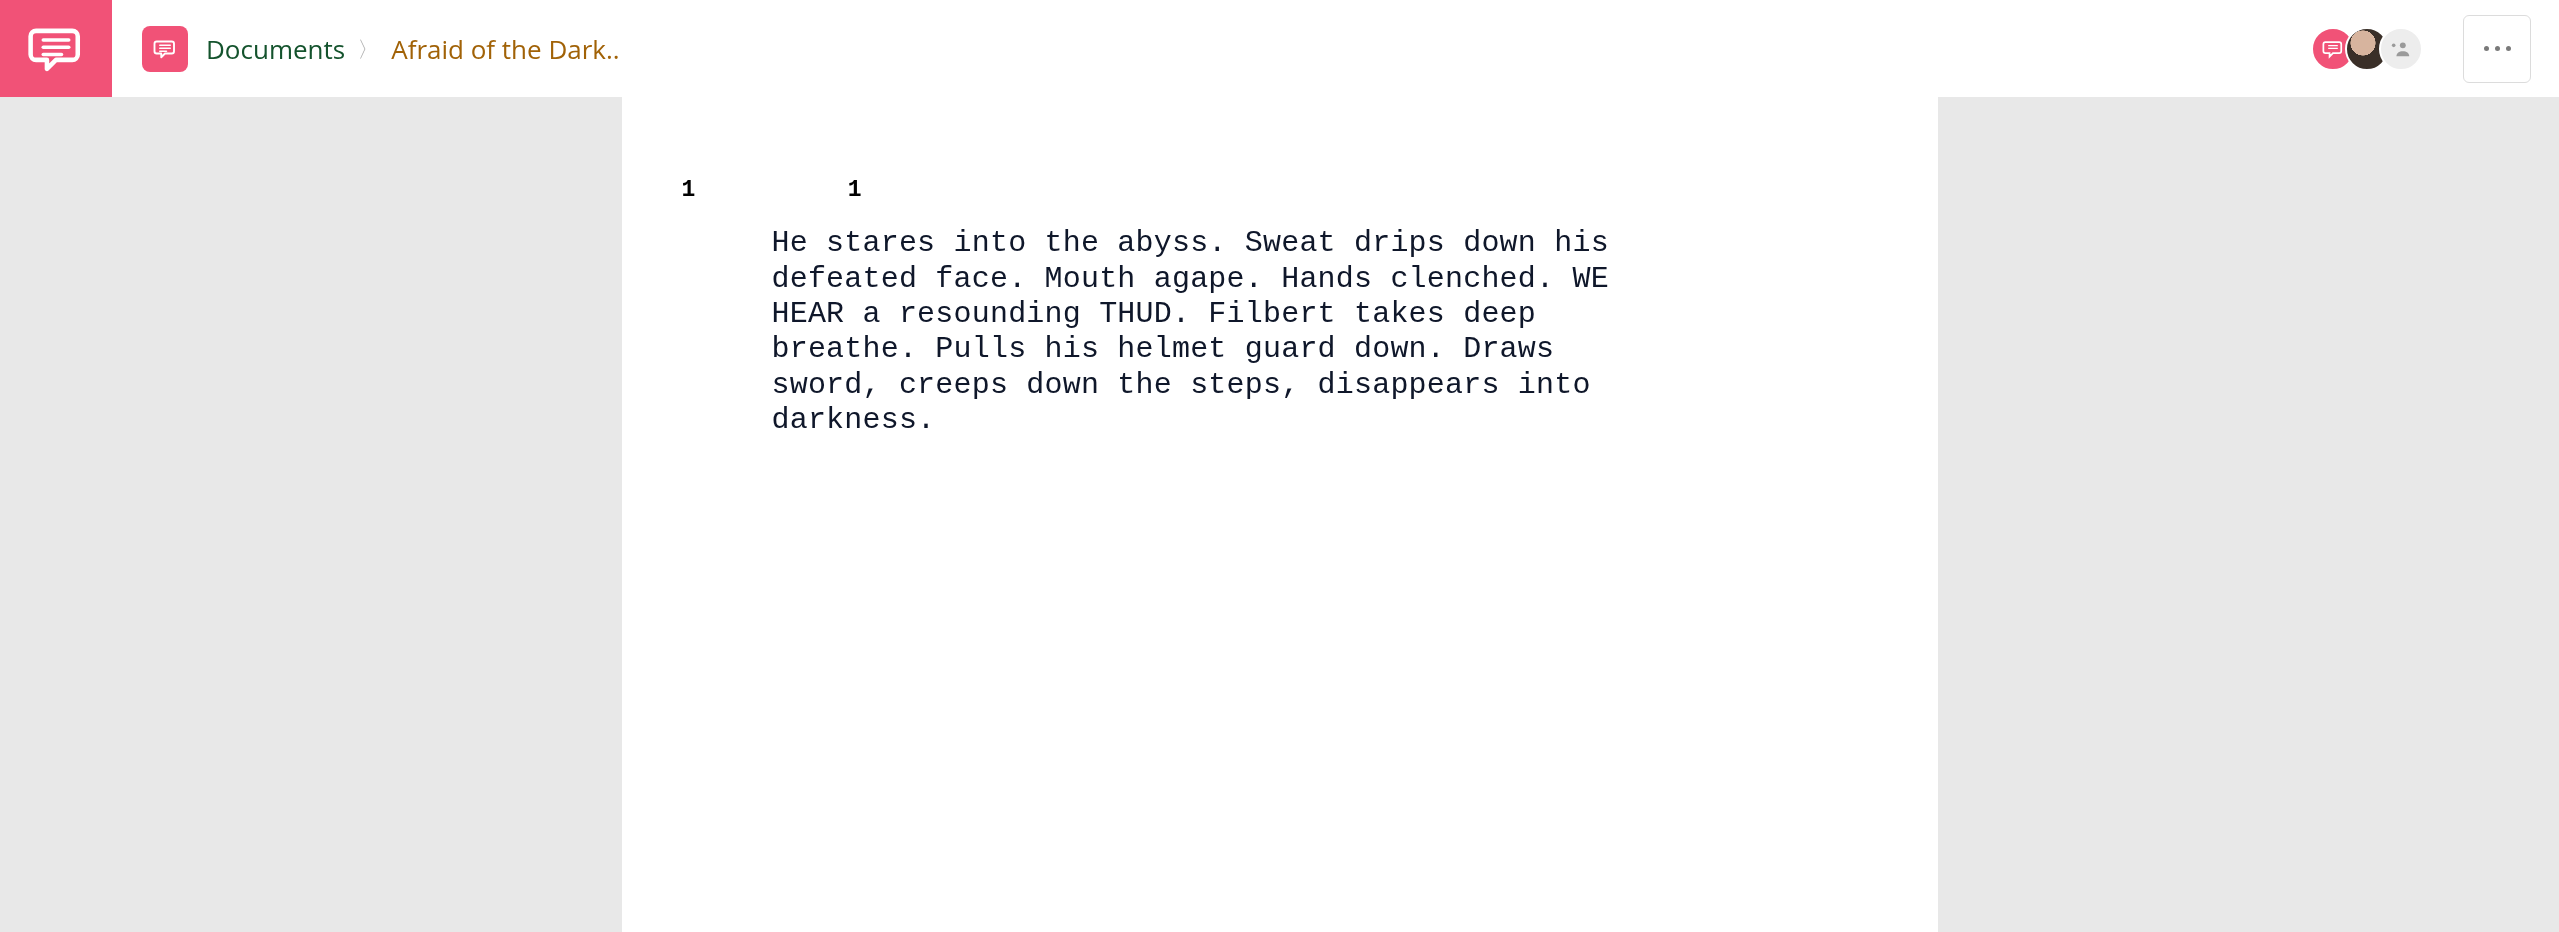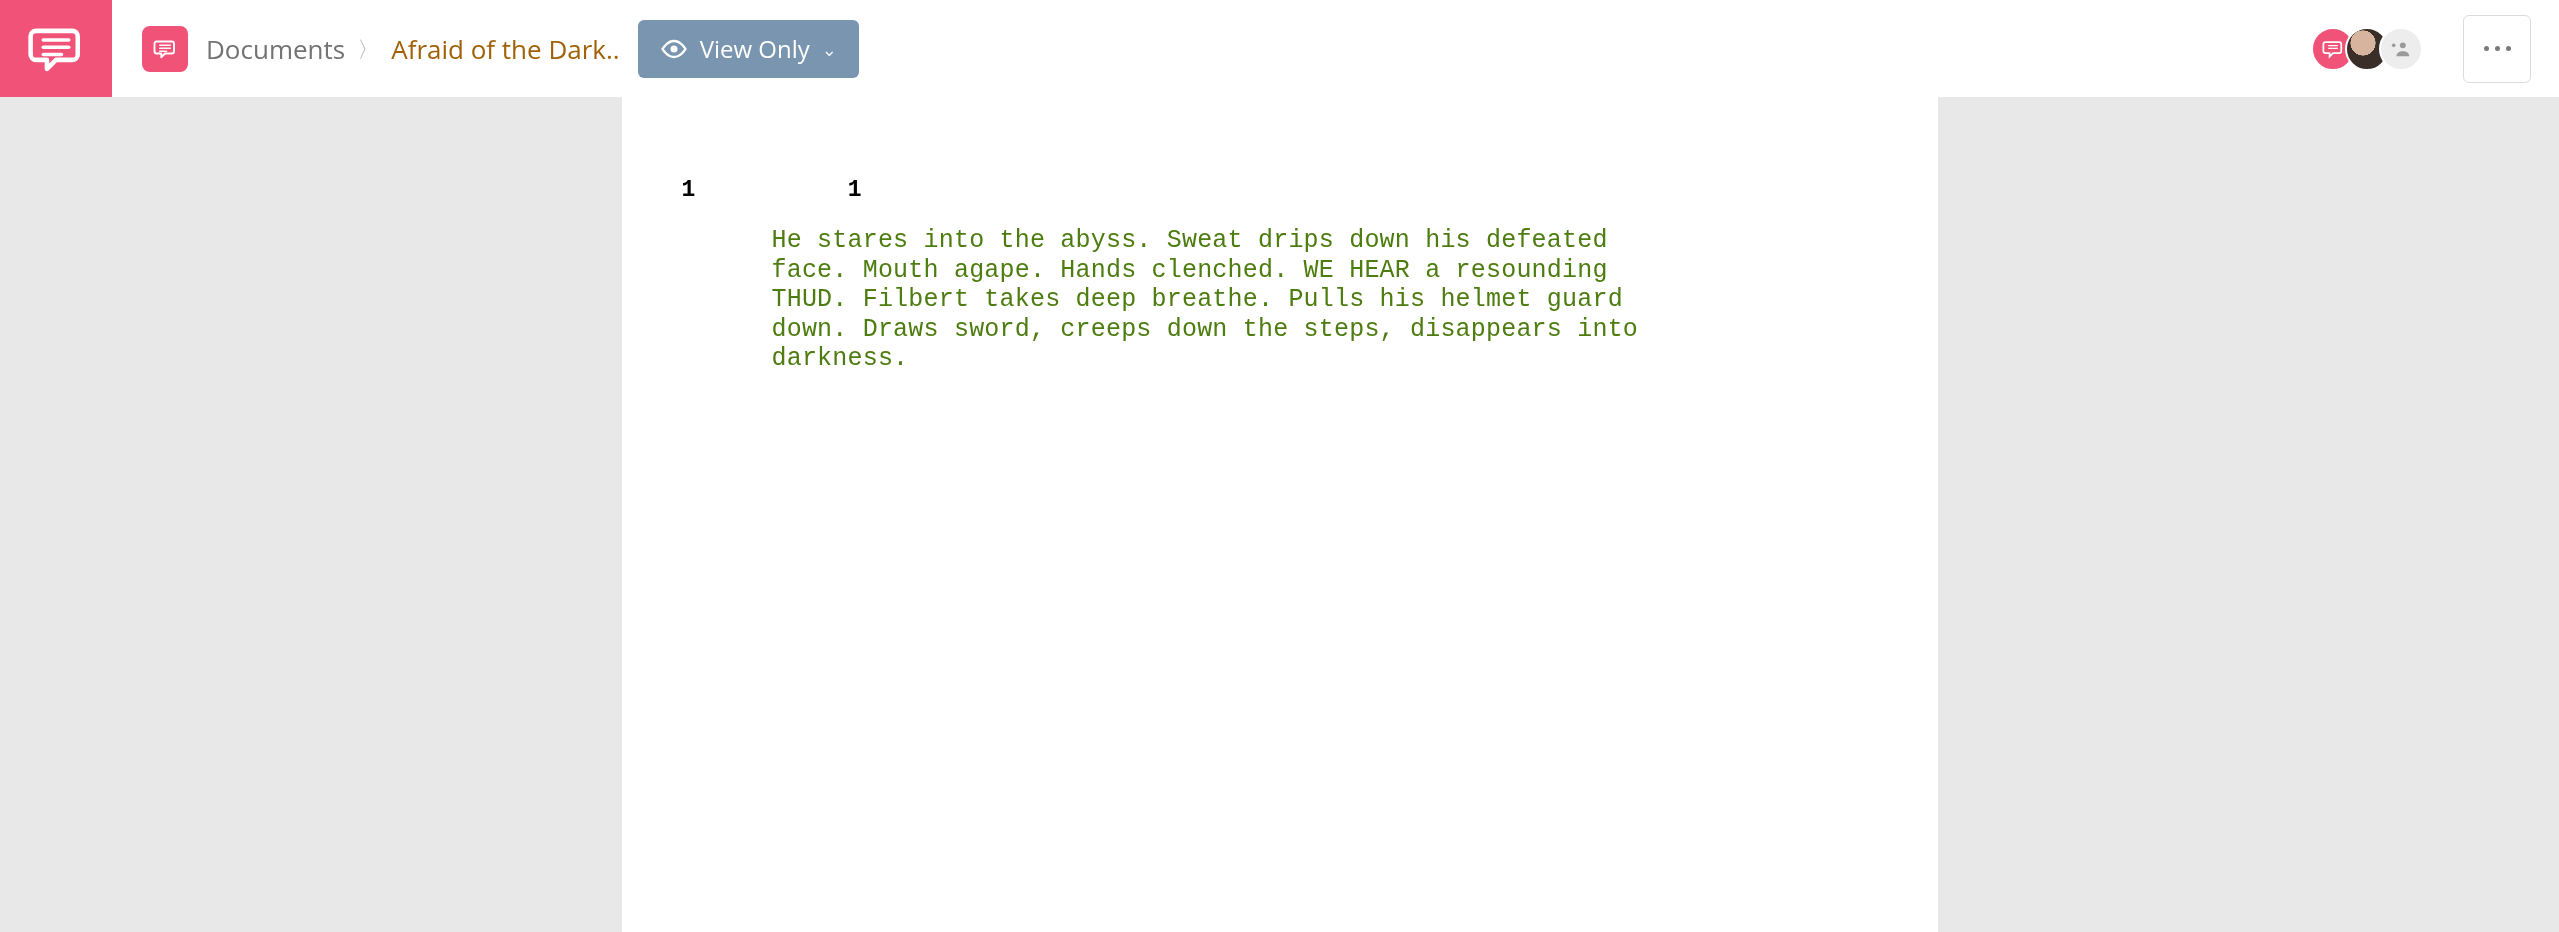--- a/index.html
+++ b/index.html
@@ -51,21 +51,21 @@
   }
   .doc-icon svg { width: 24px; height: 24px; }
 
   .breadcrumb {
     display: flex;
     align-items: center;
     margin-left: 18px;
     font-size: 26px;
     gap: 12px;
   }
-  .breadcrumb-link { color: #737373; cursor: pointer; }
+  .breadcrumb-link { color: #14532d; cursor: pointer; }
   .breadcrumb-sep { color: #b0b0b0; font-size: 22px; }
   .breadcrumb-title { color: #a16207; }
 
   .view-mode {
     display: inline-flex;
     align-items: center;
     gap: 12px;
     background: #7a95af;
     color: #ffffff;
     font-size: 24px;
@@ -146,23 +146,23 @@
     font-weight: bold;
     color:#000;
     padding: 0 60px;
   }
   .scene-num-left { width: 90px; text-align:left; }
   .scene-heading { flex:1; }
   .scene-num-right { width: 90px; text-align:right; }
 
   .action {
     font-family: 'Courier New', Courier, monospace;
-    font-size: 25px;
+    font-size: 30px;
     line-height: 1.18;
-    color:#4d7c0f;
+    color:#0f172a;
     padding: 22px 280px 0 150px;
     white-space: pre-line;
     letter-spacing: 0.2px;
   }
 </style>
 </head>
 <body>
 
 <div class="header">
 
@@ -185,30 +185,20 @@
         <line x1="9" y1="19" x2="18" y2="19" stroke="#ffffff" stroke-width="2" stroke-linecap="round"></line>
       </svg>
     </div>
 
     <div class="breadcrumb">
       <span class="breadcrumb-link">Documents</span>
       <span class="breadcrumb-sep">〉</span>
       <span class="breadcrumb-title">Afraid of the Dark..</span>
     </div>
 
-    <div class="view-mode">
-      <span class="eye-icon">
-        <svg width="28" height="20" viewBox="0 0 28 20">
-          <path d="M14 2 C7 2 2.5 10 2.5 10 S7 18 14 18 S25.5 10 25.5 10 S21 2 14 2 Z" fill="none" stroke="#fff" stroke-width="2.4"></path>
-          <circle cx="14" cy="10" r="3.5" fill="#fff"></circle>
-        </svg>
-      </span>
-      <span>View Only</span>
-      <span class="chev">⌄</span>
-    </div>
 
     <div class="header-right">
       <div class="avatars">
         <div class="avatar pink">
           <svg viewBox="0 0 32 32">
             <path d="M5 6 h20 a3 3 0 0 1 3 3 v10 a3 3 0 0 1 -3 3 h-9 l-5 5 v-5 h-6 a3 3 0 0 1 -3 -3 v-10 a3 3 0 0 1 3 -3 z" fill="none" stroke="#ffffff" stroke-width="2.5"></path>
             <line x1="9" y1="11" x2="23" y2="11" stroke="#ffffff" stroke-width="2"></line>
             <line x1="9" y1="15" x2="23" y2="15" stroke="#ffffff" stroke-width="2"></line>
           </svg>
         </div>

